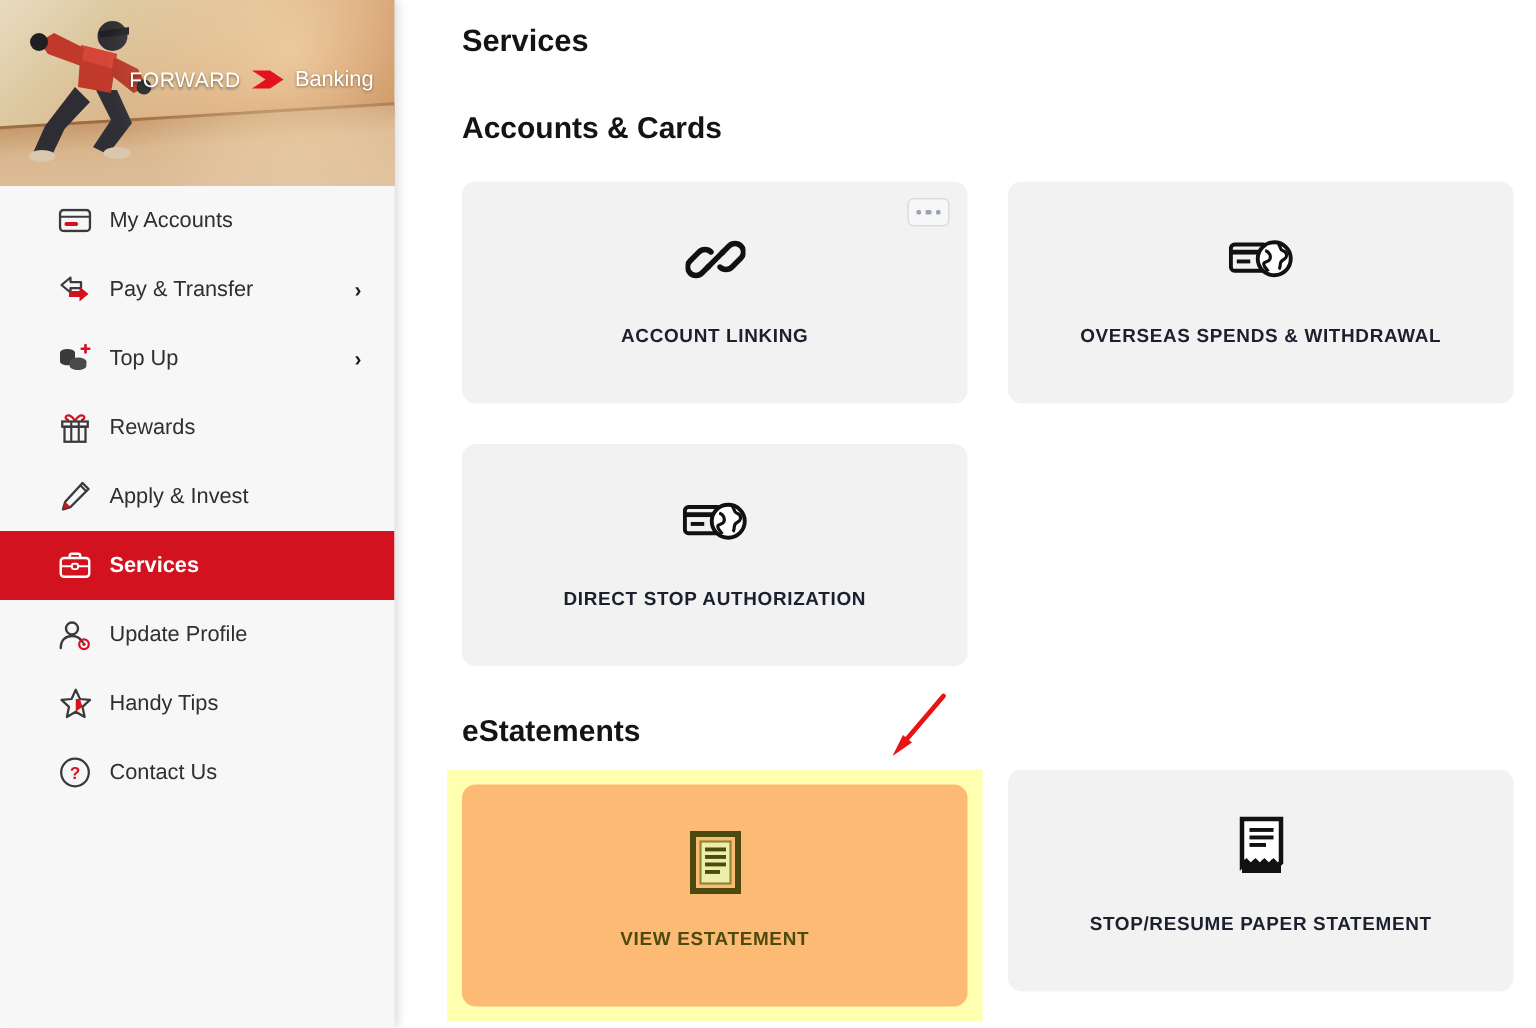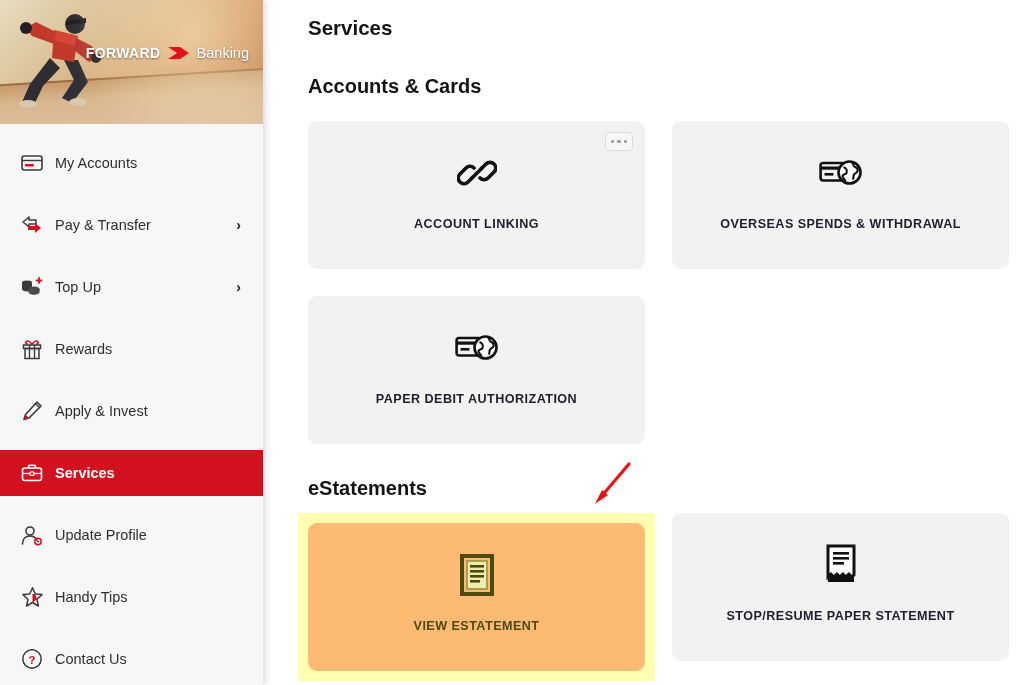--- a/index.html
+++ b/index.html
@@ -75,43 +75,42 @@
     position: absolute;
     right: 14px; top: 45px;
     display: flex;
     align-items: center;
     gap: 7px;
     z-index: 3;
   }
   .logo-fwd {
     color: #ffffff;
     font-size: 14px;
-    font-weight: bold;
+    font-weight: normal;
     letter-spacing: .4px;
     text-shadow: 0 1px 2px rgba(0,0,0,.45);
   }
   .logo-mark { display: block; }
   .logo-bank {
     color: #ffffff;
     font-size: 14.5px;
     font-weight: normal;
     text-shadow: 0 1px 2px rgba(0,0,0,.45);
   }
 
   .nav { padding-top: 0; }
 
   .nav-item {
     position: relative;
     display: flex;
     align-items: center;
     height: 46px;
-    padding-left: 18px;
+    padding-left: 36px;
     cursor: pointer;
     color: #2b2b2b;
-    margin-top: 16px;
   }
   .nav-item .nav-icon {
     width: 28px;
     height: 26px;
     flex: 0 0 28px;
     display: flex;
     align-items: center;
     justify-content: center;
   }
   .nav-label {
@@ -461,21 +460,21 @@
         <div class="card-icon">
           <svg width="44" height="32" viewBox="0 0 44 32">
             <rect x="1.6" y="6" width="24" height="17.5" rx="2.4" fill="none" stroke="#111111" stroke-width="2.6"></rect>
             <rect x="1.6" y="9.5" width="24" height="3.2" fill="#111111"></rect>
             <rect x="5.5" y="16" width="9" height="2.6" fill="#111111"></rect>
             <circle cx="30.5" cy="15.5" r="11" fill="#ffffff" stroke="#111111" stroke-width="2.6"></circle>
             <path d="M24.5 10 c3 1 4 4 3 6 c-1 2 -4 1 -4 3 c0 2 2 3 3 5" fill="none" stroke="#111111" stroke-width="2.1"></path>
             <path d="M33 5.5 c2 1.5 1 4 3 4.5 c1.8 .5 3 2 2.6 4 c-.4 2 -2.6 2 -3.6 3.6 c-1 1.6 0 3.6 -1.4 5" fill="none" stroke="#111111" stroke-width="2.1"></path>
           </svg>
         </div>
-        <div class="card-label">PAPER DEBIT AUTHORIZATION</div>
+        <div class="card-label">DIRECT STOP AUTHORIZATION</div>
       </div>
 
     </div>
 
     <h2 class="section-title" id="sec-estatements-title">eStatements</h2>
 
     <div class="estatement-grid">
 
       <div class="highlight-wrap">
         <div class="card">

